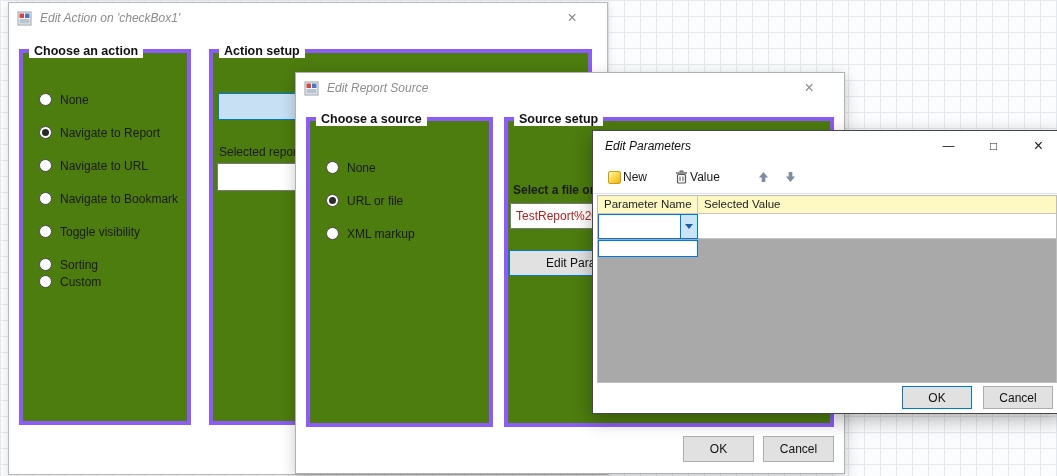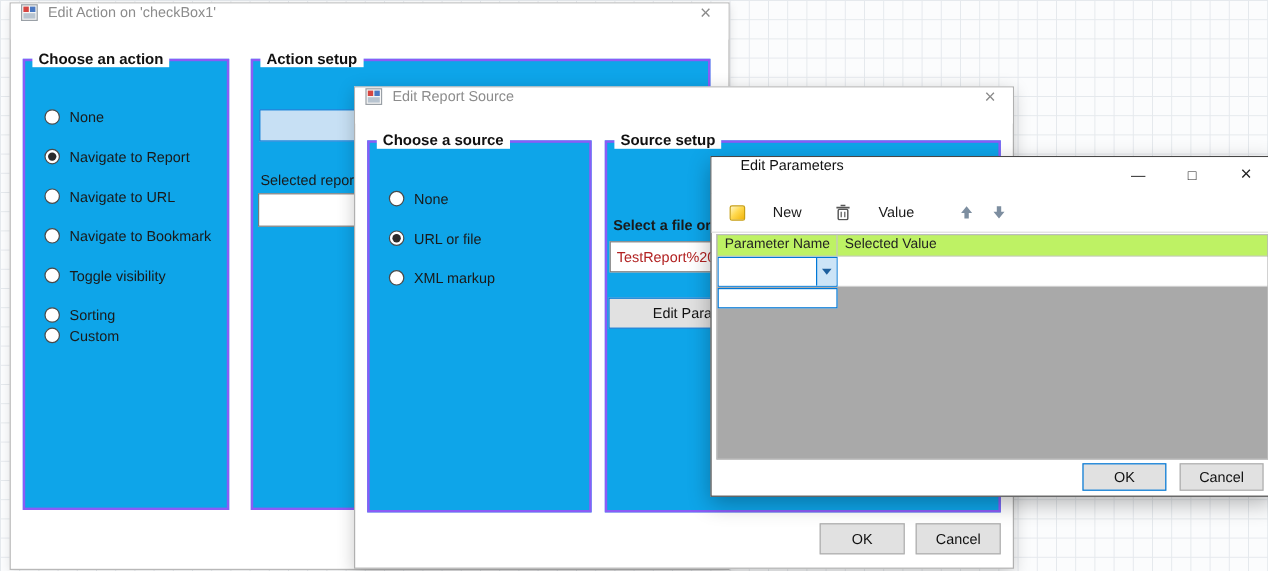--- a/index.html
+++ b/index.html
@@ -15,56 +15,56 @@
       linear-gradient(to right, #e5e9ed 1px, transparent 1px),
       linear-gradient(to bottom, #e5e9ed 1px, transparent 1px);
     background-size: 16px 16px;
   }
 
   .dialog { position: absolute; background: #fff; }
   .dlg-action  { left: 8px;   top: 2px;   width: 600px; height: 473px; border: 1px solid #b8b8b8; box-shadow: 0 2px 8px rgba(0,0,0,.12); z-index: 1; }
   .dlg-source  { left: 295px; top: 72px;  width: 550px; height: 402px; border: 1px solid #b0b0b0; box-shadow: 0 4px 14px rgba(0,0,0,.22); z-index: 2; }
   .dlg-params  { left: 592px; top: 130px; width: 470px; height: 284px; border: 1px solid #474747; box-shadow: 0 6px 18px rgba(0,0,0,.30); z-index: 3; }
 
-  .titlebar { position: absolute; left: 0; top: 0; right: 0; height: 30px; display: flex; align-items: flex-start; padding: 0 8px; background: #fff; }
+  .titlebar { position: absolute; left: 0; top: 0; right: 16px; height: 30px; display: flex; align-items: center; padding: 0 8px; background: #fff; font-style: italic; }
   .titlebar .ttl { flex: 1; margin-left: 8px; color: #8c8c8c; }
   .titlebar .ttl.dark { color: #111; }
   .close-x { width: 22px; text-align: center; font-size: 16px; color: #8a8a8a; cursor: default; }
 
   .win-buttons { position: absolute; right: 0; top: 0; display: flex; }
   .win-btn { width: 45px; height: 29px; display: flex; align-items: center; justify-content: center; font-size: 12px; color: #222; }
   .win-btn.close { font-size: 16px; }
 
-  .groupbox { position: absolute; border: 2px solid #8b5cf6; background: #0ea5e9; }
+  .groupbox { position: absolute; border: 4px solid #8b5cf6; background: #4d7c0f; }
   .group-label { position: absolute; top: -9px; left: 6px; background: #fff; padding: 0 5px; font-weight: bold; font-size: 12.5px; color: #111; white-space: nowrap; }
 
   .radio-row { position: absolute; left: 16px; display: flex; align-items: center; gap: 8px; height: 15px; }
   .radio { width: 13px; height: 13px; border: 1px solid #4a4a4a; border-radius: 50%; background: #fff; flex: 0 0 13px; }
   .radio.checked::after { content: ""; display: block; width: 7px; height: 7px; margin: 2px; border-radius: 50%; background: #2b2b2b; }
   .radio-label { white-space: nowrap; }
 
   .textbox { position: absolute; background: #fff; border: 1px solid #7a7a7a; font-family: "Liberation Sans", sans-serif; font-size: 12px; padding: 0 5px; }
   .field-label { position: absolute; white-space: nowrap; }
   .bold { font-weight: bold; }
 
   .btn { position: absolute; display: flex; align-items: center; justify-content: center; background: #e1e1e1; border: 1px solid #adadad; font-size: 12px; color: #111; white-space: nowrap; overflow: hidden; }
   .btn.focused { border-color: #0078d7; }
   .btn.blue-fill { background: #c7e0f4; border-color: #0078d7; }
 
   
   .toolbar { position: absolute; left: 0; top: 30px; right: 0; height: 33px; display: flex; align-items: center; padding-left: 8px; border-bottom: 1px solid #dedede; background: #fff; }
-  .tool-item { display: flex; align-items: center; gap: 23px; padding: 4px 7px; }
+  .tool-item { display: flex; align-items: center; gap: 2px; padding: 4px 7px; }
   .tool-item + .tool-item { margin-left: 14px; }
   .arrow-btn { width: 21px; height: 21px; display: flex; align-items: center; justify-content: center; margin-left: 6px; }
   .arrow-btn.first { margin-left: 26px; }
   .icon-new { width: 13px; height: 13px; border: 1px solid #c79f13; border-radius: 2px; background: linear-gradient(135deg, #fff6c4 0%, #ffd94f 45%, #f2b40a 100%); }
 
   
   .pgrid { position: absolute; left: 4px; top: 64px; right: 4px; bottom: 30px; background: #a9a9a9; border: 1px solid #bdbdbd; }
-  .pgrid-header { display: flex; height: 18px; background: #bef264; border-bottom: 1px solid #c6c6c6; font-size: 11.5px; color: #222; justify-content: space-between; }
+  .pgrid-header { display: flex; height: 18px; background: #fef9c3; border-bottom: 1px solid #c6c6c6; font-size: 11.5px; color: #222; justify-content: space-between; }
   .pgrid-header .h1 { width: 100px; padding: 2px 6px; border-right: 1px solid #c6c6c6; white-space: nowrap; overflow: hidden; }
   .pgrid-header .h2 { flex: 1; padding: 2px 6px; white-space: nowrap; }
   .pgrid-row { display: flex; height: 25px; background: #fff; border-bottom: 1px solid #c6c6c6; position: relative; }
   .cell-name { width: 100px; position: relative; }
   .cell-value { flex: 1; background: #fff; }
   .combo { position: absolute; left: 0; top: 0; width: 100px; height: 25px; border: 1px solid #0078d7; background: #fff; display: flex; }
   .combo input { flex: 1; min-width: 0; border: none; outline: none; font-family: "Liberation Sans", sans-serif; font-size: 12px; padding: 2px 4px; }
   .combo .dd { width: 17px; background: #cce4f7; border-left: 1px solid #0078d7; display: flex; align-items: center; justify-content: center; }
   .dd-arrow { width: 0; height: 0; border-left: 4px solid transparent; border-right: 4px solid transparent; border-top: 5px solid #1d5f9e; }
   .dropdown-panel { position: absolute; left: 0px; top: 44px; width: 100px; height: 17px; background: #fff; border: 1px solid #0078d7; z-index: 5; }
@@ -159,21 +159,21 @@
     <input class="textbox" style="left: 2px; top: 82px; width: 210px; height: 26px; color: rgb(178, 34, 34);" value="TestReport%20(">
     <div class="btn focused" style="left:1px; top:129px; width:140px; height:26px;">Edit Parame</div>
   </div>
 
   <div class="btn" style="left:387px; top:363px; width:71px; height:26px;">OK</div>
   <div class="btn" style="left:467px; top:363px; width:71px; height:26px;">Cancel</div>
 </div>
 
 <div class="dialog dlg-params">
   <div class="titlebar" style="padding-left:12px;">
-    <span class="ttl dark" style="margin-left:12px;">Edit Parameters</span>
+    <span class="ttl dark" style="margin-left:0;">Edit Parameters</span>
   </div>
   <div class="win-buttons">
     <div class="win-btn">—</div>
     <div class="win-btn">□</div>
     <div class="win-btn close">×</div>
   </div>
 
   <div class="toolbar">
     <div class="tool-item">
       <span class="icon-new"></span>

